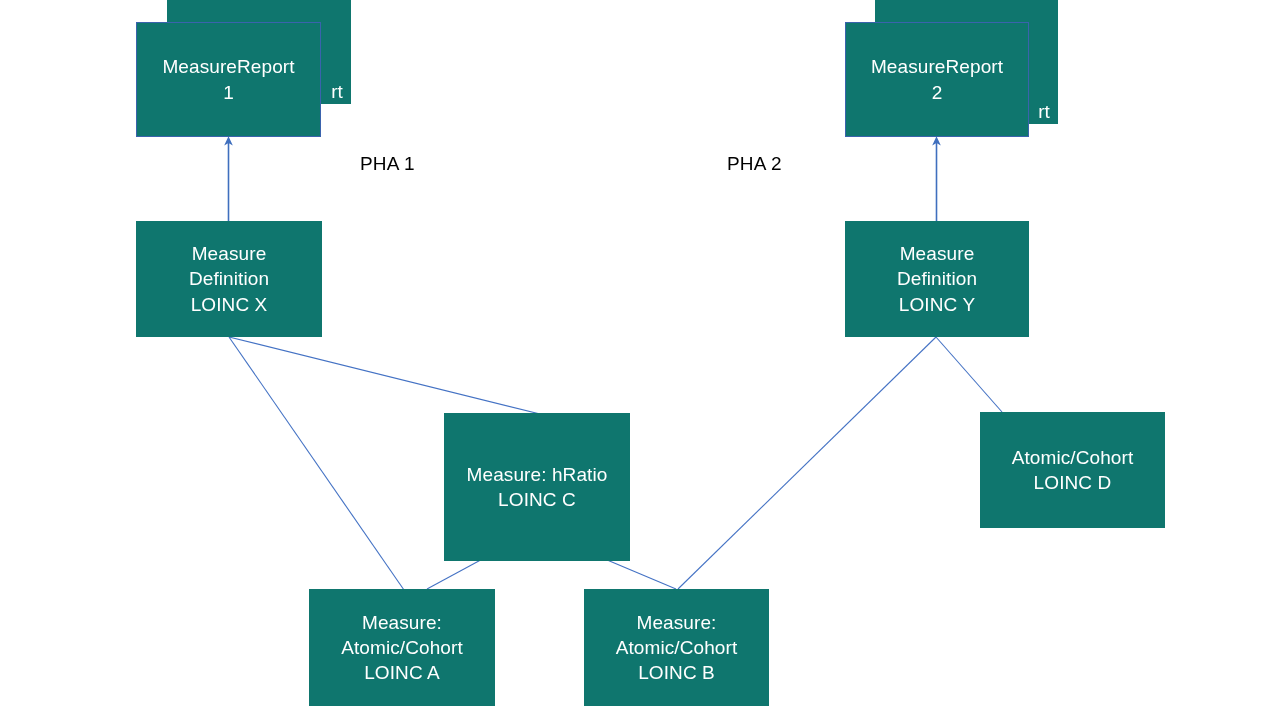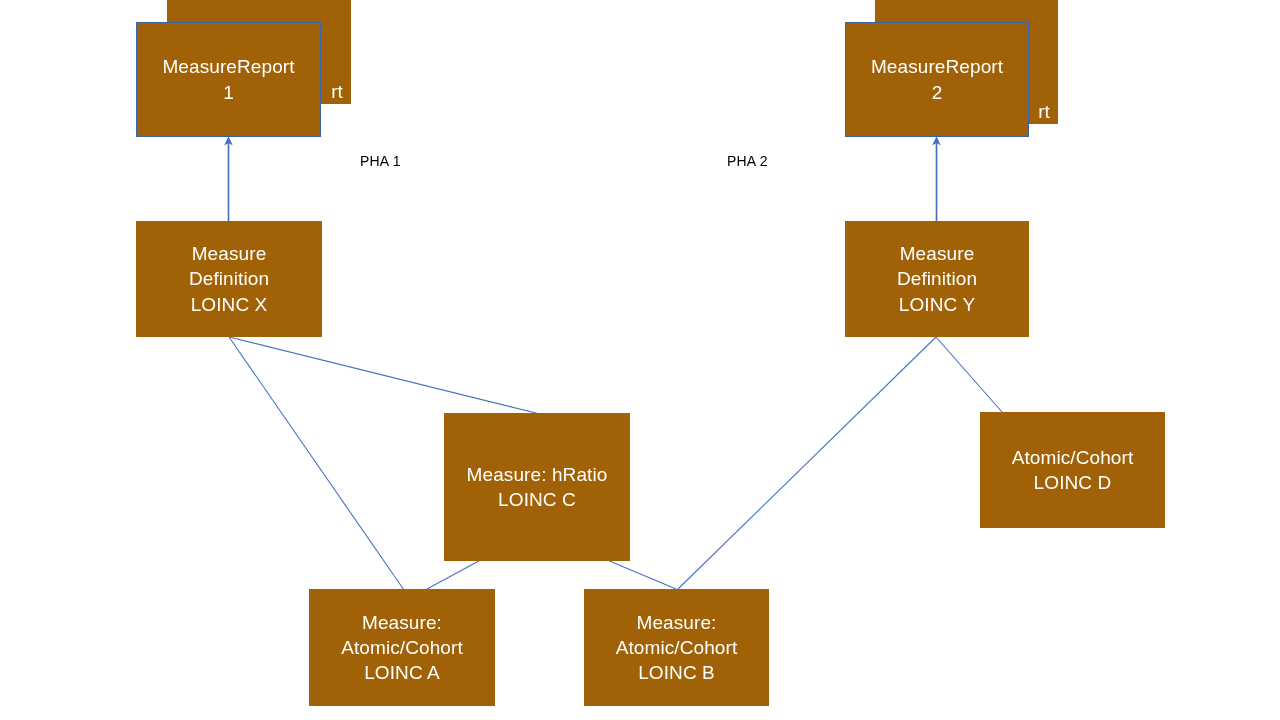--- a/index.html
+++ b/index.html
@@ -28,21 +28,21 @@
     left: 0;
     top: 0;
     width: 1280px;
     height: 720px;
     pointer-events: none;
     z-index: 1;
   }
 
   .node {
     position: absolute;
-    background: #a16207;
+    background: #0f766e;
     color: #ffffff;
     display: flex;
     align-items: center;
     justify-content: center;
     text-align: center;
     font-size: 19px;
     line-height: 1.32;
     letter-spacing: 0.1px;
     box-sizing: border-box;
     z-index: 2;
@@ -59,21 +59,21 @@
     padding: 0 8px 0 0;
   }
   .node.front {
     z-index: 3;
     border: 1px solid #3a63ad;
   }
 
   .plain-label {
     position: absolute;
     color: #000000;
-    font-size: 14px;
+    font-size: 19px;
     letter-spacing: 0.2px;
     z-index: 4;
     white-space: nowrap;
   }
 
   
   #mr1-back  { left: 167px; top: -32px;  width: 184px; height: 136px; }
   #mr1-front { left: 136px; top: 22px;   width: 185px; height: 115px; }
 
   #mr2-back  { left: 875px; top: -20px;  width: 183px; height: 144px; }

